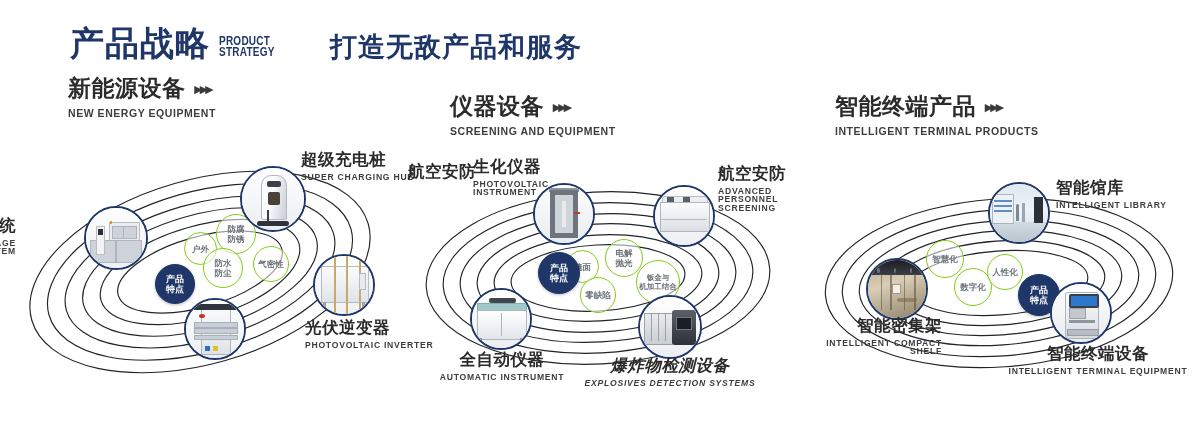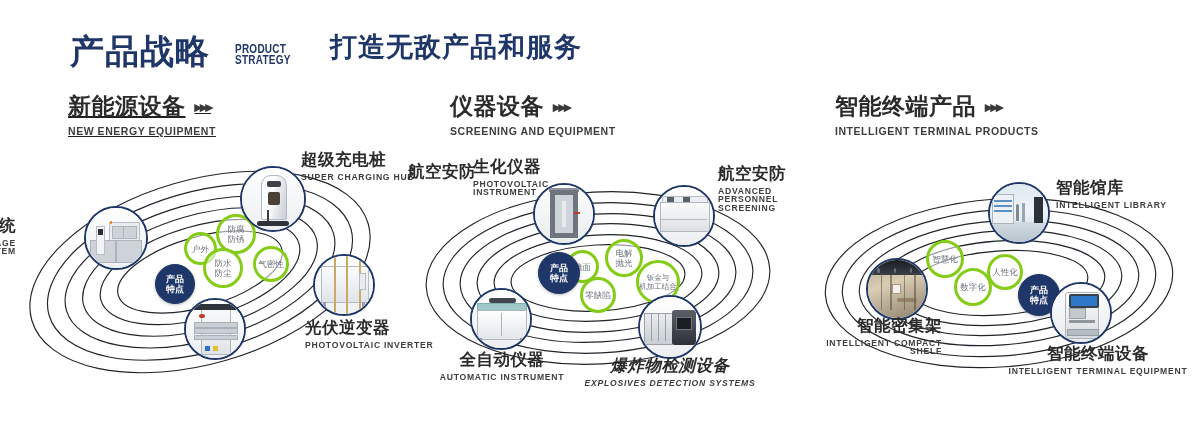--- a/index.html
+++ b/index.html
@@ -8,21 +8,21 @@
     width:1200px;height:422px;
     background:#ffffff;
     font-family:"Liberation Sans","DejaVu Sans",sans-serif;
     color:#231f20;
     overflow:hidden;
     position:relative;
   }
   .page{position:relative;width:1200px;height:422px;}
 
   
-  .hdr{position:absolute;left:70px;top:34px;display:flex;align-items:flex-end;gap:16px;}
+  .hdr{position:absolute;left:70px;top:26px;display:flex;align-items:flex-end;}
   .hdr-cn{
     font-size:34px;font-weight:bold;letter-spacing:1px;
     color:#1e3668;line-height:1;
     font-family:"DejaVu Sans","Liberation Sans",sans-serif;
   }
   .hdr-en{
     margin-left:9px;margin-bottom:2px;
     color:#1e3668;font-weight:bold;
     font-size:12.5px;line-height:11px;letter-spacing:.3px;
     font-family:"Liberation Sans Narrow","Liberation Sans",sans-serif;
@@ -44,21 +44,21 @@
     display:flex;align-items:center;
   }
   .sect .arrows{
     margin-left:9px;font-size:15px;color:#3a3a3a;letter-spacing:-2px;
     font-family:"Liberation Sans",sans-serif;font-weight:bold;
   }
   .sect .en{
     margin-top:7px;font-size:10.5px;color:#3d3d3d;letter-spacing:.55px;
     font-weight:bold;font-family:"Liberation Sans",sans-serif;
   }
-  #sect-1{left:68px;top:95px;text-decoration:underline;}
+  #sect-1{left:68px;top:77px;}
   #sect-2{left:450px;top:95px;}
   #sect-3{left:835px;top:95px;}
 
   
   .cluster{position:absolute;}
   #cluster-1{left:0px;top:150px;width:400px;height:255px;}
   #cluster-2{left:398px;top:160px;width:400px;height:240px;}
   #cluster-3{left:798px;top:170px;width:402px;height:232px;}
 
   .orbits{position:absolute;inset:0;}
@@ -75,22 +75,22 @@
 
   
   .bub{
     position:absolute;border-radius:50%;
     display:flex;align-items:center;justify-content:center;
     text-align:center;box-sizing:border-box;
     font-family:"DejaVu Sans","Liberation Sans",sans-serif;
   }
   .bub.light{
     background:rgba(255,255,255,.55);
-    border:3px solid #84cc16;
-    color:#6e737a;font-size:8.5px;line-height:10px;font-weight:normal;
+    border:1px solid #84cc16;
+    color:#6e737a;font-size:8.5px;line-height:10px;font-weight:bold;
   }
   .bub.dark{
     background:#1e3668;border:1px solid #1e3668;
     color:#ffffff;font-size:9px;line-height:10.5px;font-weight:bold;
     box-shadow:0 1px 3px rgba(0,0,0,.25);
   }
 
   
   .cap{position:absolute;line-height:1;}
   .cap .cn{

